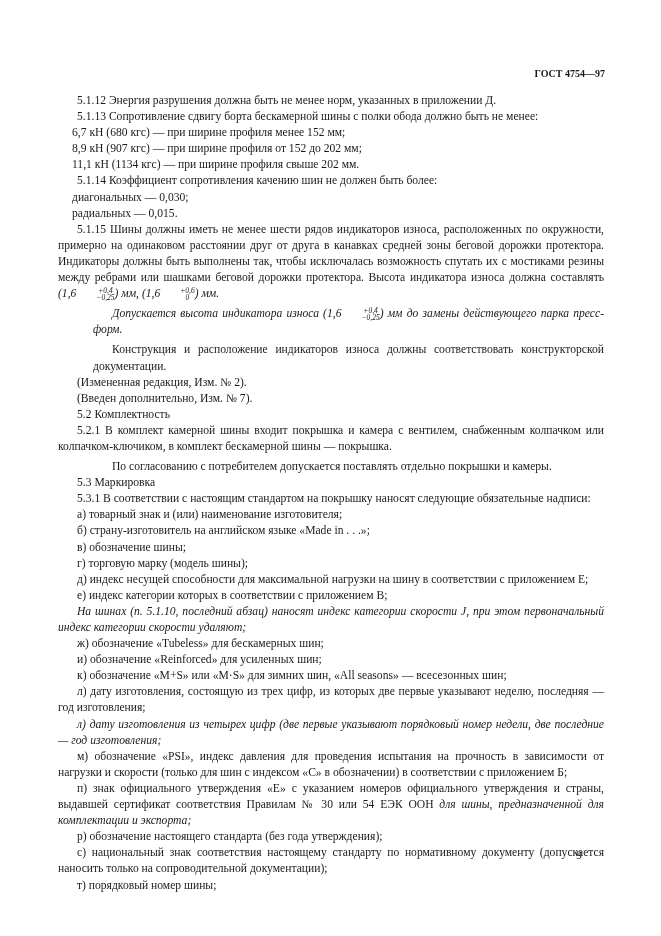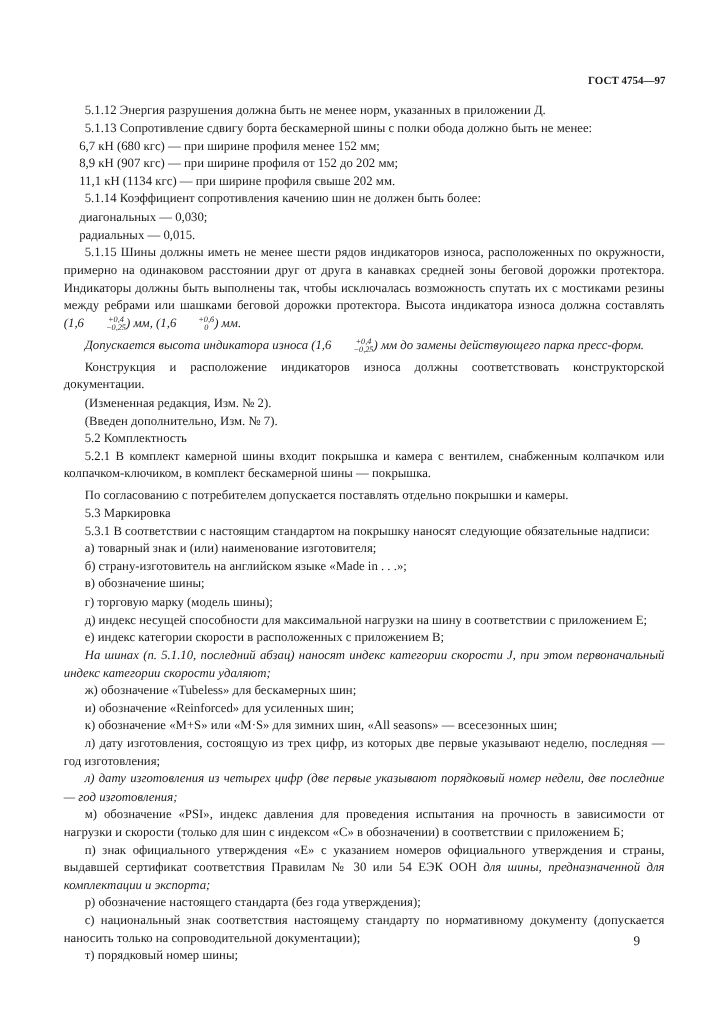--- a/index.html
+++ b/index.html
@@ -2,21 +2,21 @@
 <html><head>
 <meta charset="utf-8">
 <style>
   html, body { margin: 0; padding: 0; background: #ffffff; }
   body { width: 661px; height: 936px; position: relative; overflow: hidden;
          font-family: "Liberation Serif", "DejaVu Serif", serif; color: #1a1a1a; }
   .header { position: absolute; top: 68px; right: 56px; font-weight: bold; font-size: 10px; }
   .page { position: absolute; top: 93px; left: 58px; width: 546px; font-size: 11.6px; line-height: 16.1px; }
   .p { text-indent: 19px; margin: 0; text-align: justify; }
   .p.noind { text-indent: 0; padding-left: 0; margin-left: 14px; }
-  .p.gap { margin-top: 4px; }
+  .p.gap { margin-top: 4px; margin-left: 35px; }
   .i { font-style: italic; }
   .b { font-weight: normal; }
   .sup-sub { display: inline-block; vertical-align: -3px; line-height: 7px; font-size: 7.5px; text-align: center; margin-left: 1px; }
   .sup-sub span { display: block; }
   .pagenum { position: absolute; top: 848px; left: 576px; font-size: 12px; }
 </style>
 </head>
 <body>
 
 <div class="header">ГОСТ 4754—97</div>
@@ -42,21 +42,21 @@
   <p class="p">5.2.1  В комплект камерной шины входит покрышка и камера с вентилем, снабженным колпачком или колпачком-ключиком, в комплект бескамерной шины — покрышка.</p>
   <p class="p gap">По согласованию с потребителем допускается поставлять отдельно покрышки и камеры.</p>
   <p class="p b">5.3  Маркировка</p>
   <p class="p">5.3.1  В соответствии с настоящим стандартом на покрышку наносят следующие обязательные надписи:</p>
 
   <p class="p">а)  товарный знак и (или) наименование изготовителя;</p>
   <p class="p">б)  страну-изготовитель на английском языке «Made in . . .»;</p>
   <p class="p">в)  обозначение шины;</p>
   <p class="p">г)  торговую марку (модель шины);</p>
   <p class="p">д)  индекс несущей способности для максимальной нагрузки на шину в соответствии с приложением Е;</p>
-  <p class="p">е)  индекс категории скорости в расположенных с приложением В;</p>
+  <p class="p">е)  индекс категории которых в соответствии с приложением В;</p>
   <p class="p i">На шинах (п. 5.1.10, последний абзац) наносят индекс категории скорости J, при этом первоначальный индекс категории скорости удаляют;</p>
   <p class="p">ж)  обозначение «Tubeless» для бескамерных шин;</p>
   <p class="p">и)  обозначение «Reinforced» для усиленных шин;</p>
   <p class="p">к)  обозначение «M+S» или «M·S» для зимних шин, «All seasons» — всесезонных шин;</p>
   <p class="p">л)  дату изготовления, состоящую из трех цифр, из которых две первые указывают неделю, последняя — год изготовления;</p>
   <p class="p i">л) дату изготовления из четырех цифр (две первые указывают порядковый номер недели, две последние — год изготовления;</p>
   <p class="p">м)  обозначение «PSI», индекс давления для проведения испытания на прочность в зависимости от нагрузки и скорости (только для шин с индексом «С» в обозначении) в соответствии с приложением Б;</p>
   <p class="p"><span>п)  знак официального утверждения «Е» с указанием номеров официального утверждения и страны, выдавшей сертификат соответствия Правилам № 30 или 54 ЕЭК ООН </span><span class="i">для шины, предназначенной для комплектации и экспорта;</span></p>
   <p class="p">р)  обозначение настоящего стандарта (без года утверждения);</p>
   <p class="p">с)  национальный знак соответствия настоящему стандарту по нормативному документу (допускается наносить только на сопроводительной документации);</p>

